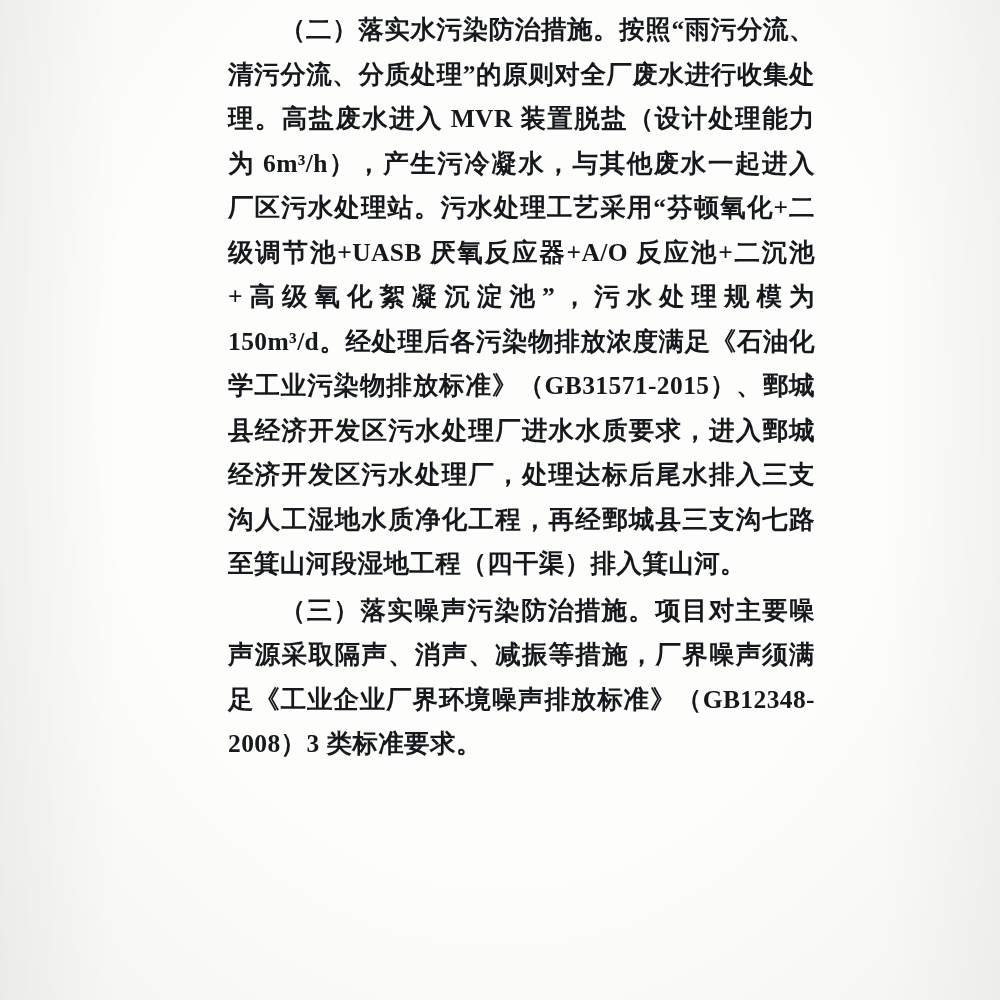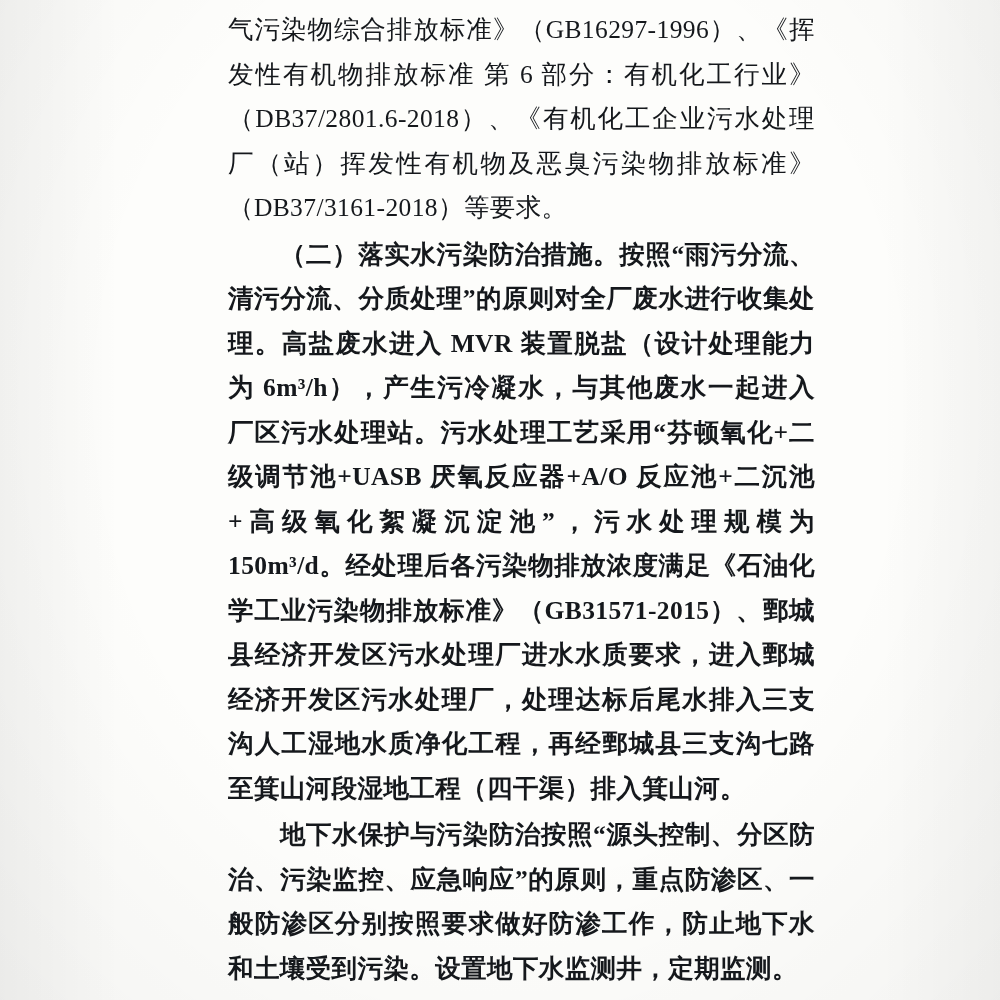--- a/index.html
+++ b/index.html
@@ -49,22 +49,20 @@
     text-indent: 52px;
     font-weight: bold;
   }
 </style>
 </head>
 <body>
 
 <div class="page">
   <div class="doc-body">
 
-    <p class="para">气污染物综合排放标准》（GB16297-1996）、《挥发性有机物排放标准 第 6 部分：有机化工行业》（DB37/2801.6-2018）、《有机化工企业污水处理厂（站）挥发性有机物及恶臭污染物排放标准》（DB37/3161-2018）等要求。</p>
 
     <p class="para indent">（二）落实水污染防治措施。按照“雨污分流、清污分流、分质处理”的原则对全厂废水进行收集处理。高盐废水进入 MVR 装置脱盐（设计处理能力为 6m³/h），产生污冷凝水，与其他废水一起进入厂区污水处理站。污水处理工艺采用“芬顿氧化+二级调节池+UASB 厌氧反应器+A/O 反应池+二沉池+高级氧化絮凝沉淀池”，污水处理规模为 150m³/d。经处理后各污染物排放浓度满足《石油化学工业污染物排放标准》（GB31571-2015）、鄄城县经济开发区污水处理厂进水水质要求，进入鄄城经济开发区污水处理厂，处理达标后尾水排入三支沟人工湿地水质净化工程，再经鄄城县三支沟七路至箕山河段湿地工程（四干渠）排入箕山河。</p>
 
-    <p class="para indent">地下水保护与污染防治按照“源头控制、分区防治、污染监控、应急响应”的原则，重点防渗区、一般防渗区分别按照要求做好防渗工作，防止地下水和土壤受到污染。设置地下水监测井，定期监测。</p>
 
     <p class="para indent">（三）落实噪声污染防治措施。项目对主要噪声源采取隔声、消声、减振等措施，厂界噪声须满足《工业企业厂界环境噪声排放标准》（GB12348-2008）3 类标准要求。</p>
 
   </div>
 </div>
 
 </body></html>

